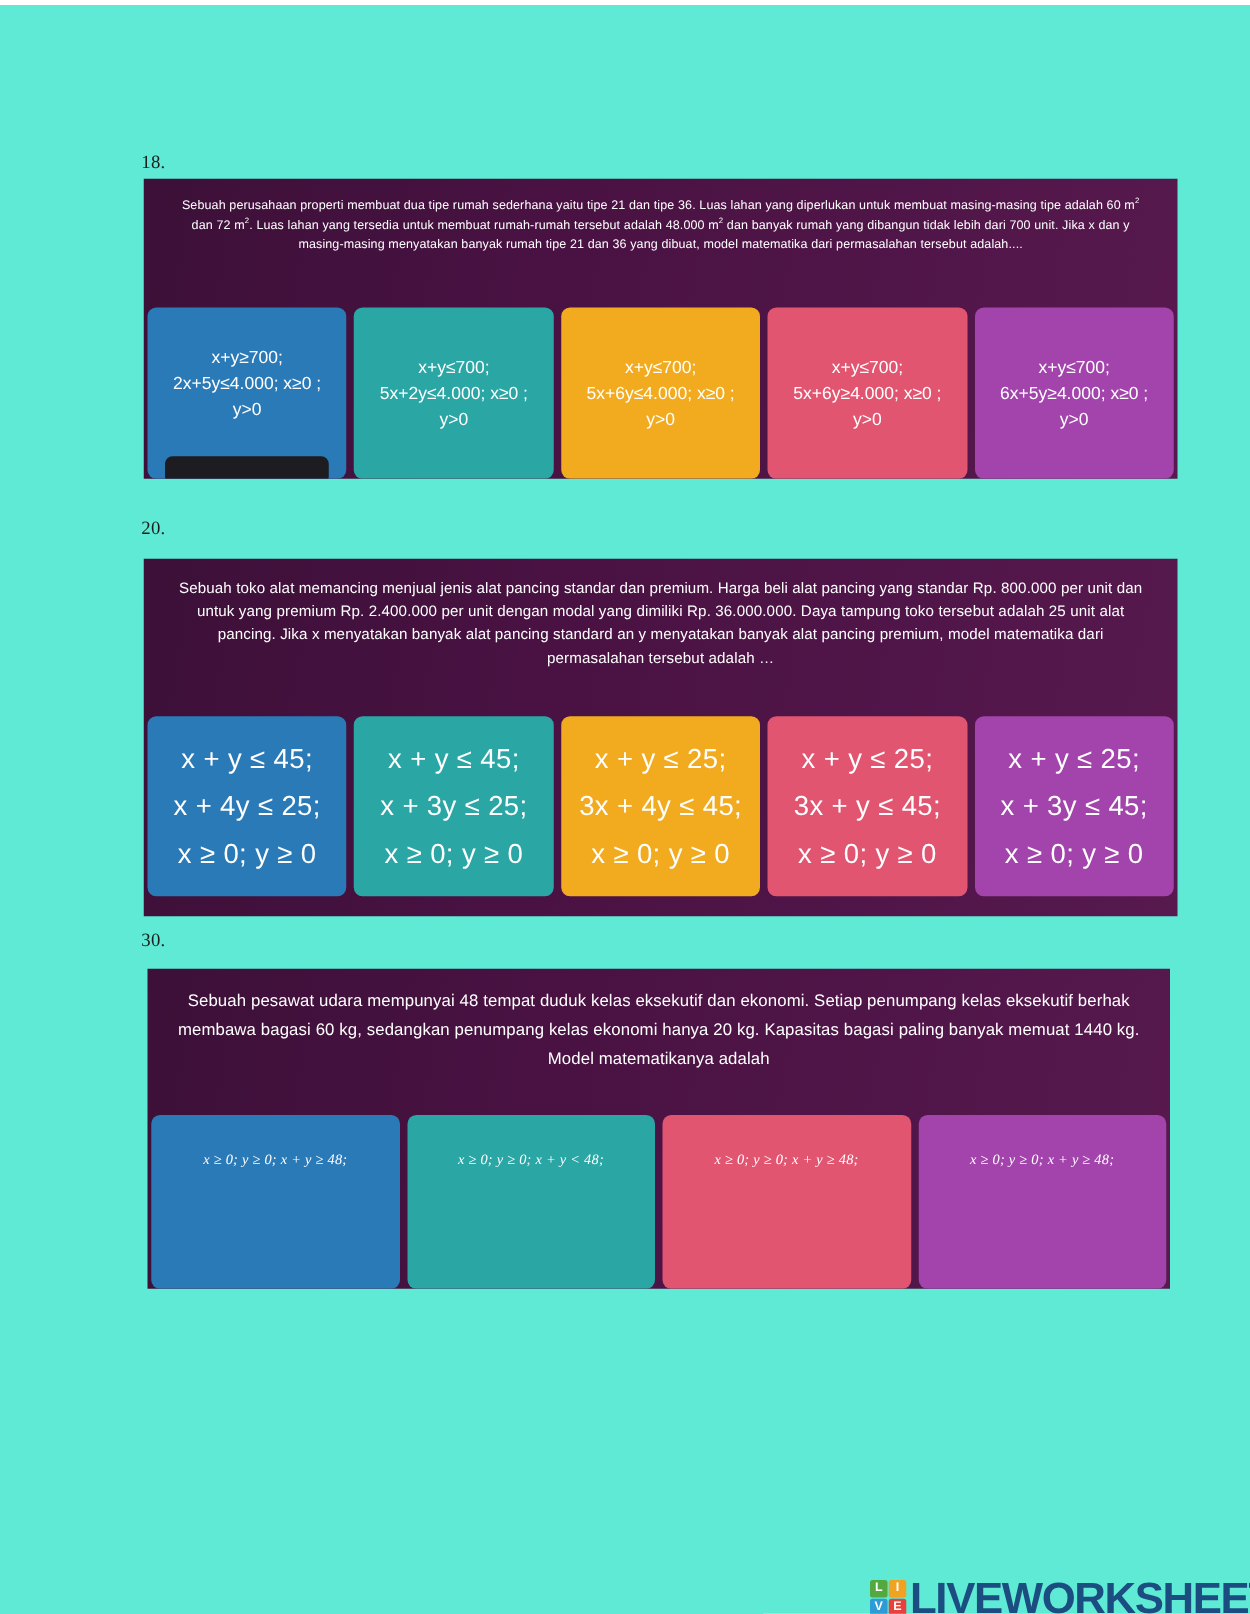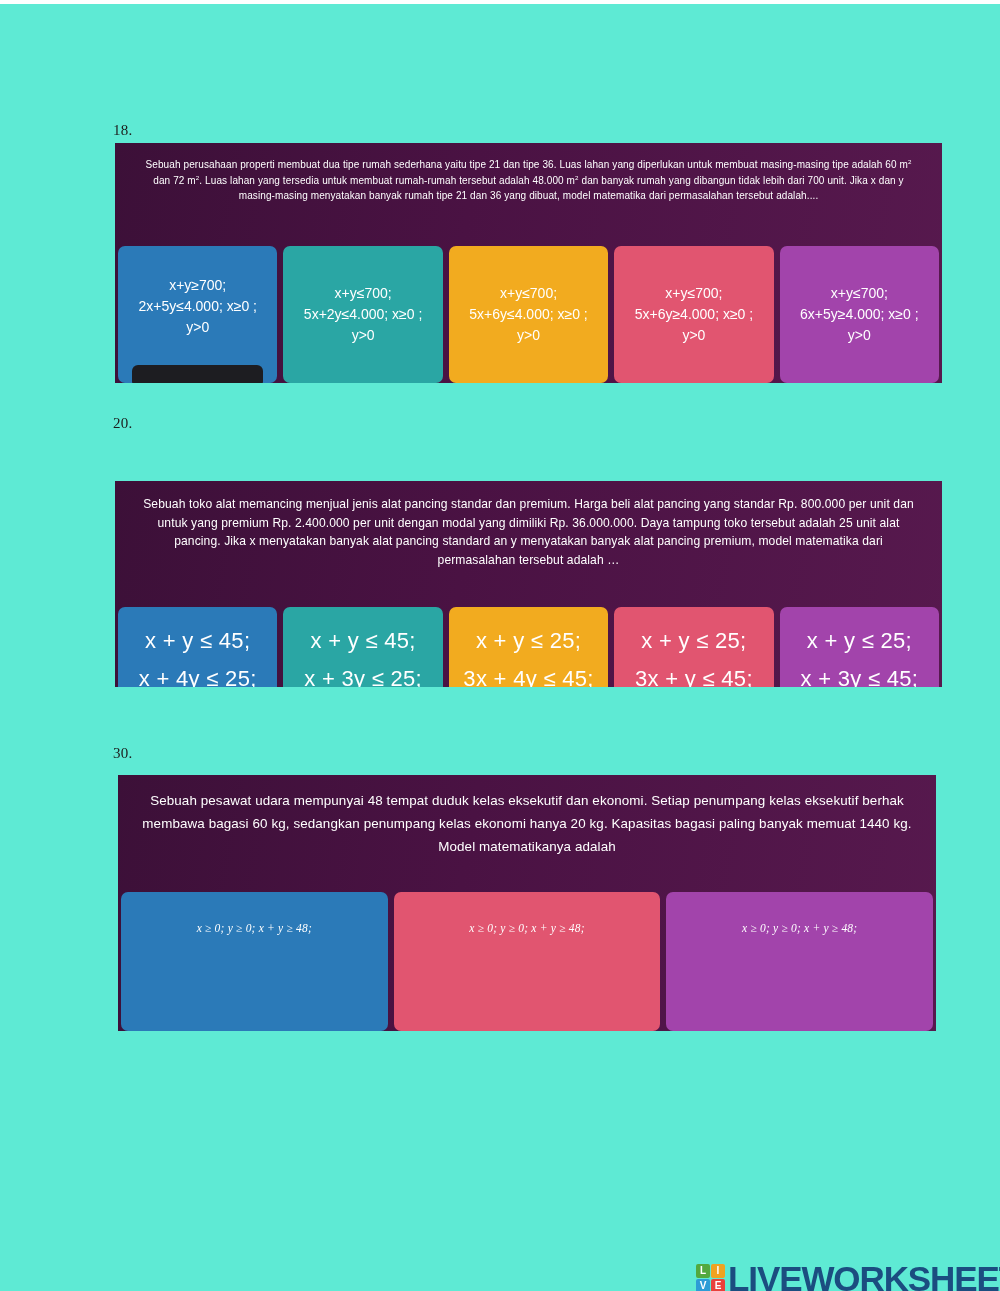--- a/index.html
+++ b/index.html
@@ -104,21 +104,21 @@
     position: absolute;
     left: 14px;
     right: 14px;
     bottom: -4px;
     height: 22px;
     background: #1d1d21;
     border-radius: 6px;
   }
 
   
-  #q19 { position: absolute; left: 115px; top: 443px; width: 827px; height: 206px; margin-top: 34px; }
+  #q19 { position: absolute; left: 115px; top: 443px; width: 827px; height: 286px; }
   #q19 .stem { font-size: 12.1px; padding: 14px 20px 0 20px; }
   #q19 .options { top: 126px; height: 144px; padding: 0 3px; }
   #q19 .opt .txt { font-size: 22px; letter-spacing: .3px; line-height: 1.72; }
 
   
   #q20 { position: absolute; left: 118px; top: 771px; width: 818px; height: 256px; }
   #q20 .stem { font-size: 13.4px; padding: 14px 22px 0 22px; line-height: 1.72; }
   #q20 .options { top: 117px; height: 139px; padding: 0 3px; }
   #q20 .opt { align-items: flex-start; }
   #q20 .opt .txt {
@@ -243,20 +243,23 @@
   </div>
 
   <div class="qnum" style="position:absolute;left:113px;top:741px;">30.</div>
 
   <div class="qblock" id="q20">
     <div class="stem">Sebuah pesawat udara mempunyai 48 tempat duduk kelas eksekutif dan ekonomi. Setiap penumpang kelas eksekutif berhak membawa bagasi 60 kg, sedangkan penumpang kelas ekonomi hanya 20 kg. Kapasitas bagasi paling banyak memuat 1440 kg. Model matematikanya adalah</div>
     <div class="options">
       <div class="opt c0">
         <span class="txt">x ≥ 0; y ≥ 0; x + y ≥ 48;</span>
       </div>
+      <div class="opt c1">
+        <span class="txt">x ≥ 0; y ≥ 0; x + y &lt; 48;</span>
+      </div>
       <div class="opt c3">
         <span class="txt">x ≥ 0; y ≥ 0; x + y ≥ 48;</span>
       </div>
       <div class="opt c4">
         <span class="txt">x ≥ 0; y ≥ 0; x + y ≥ 48;</span>
       </div>
     </div>
   </div>
 
   <div class="logo">

